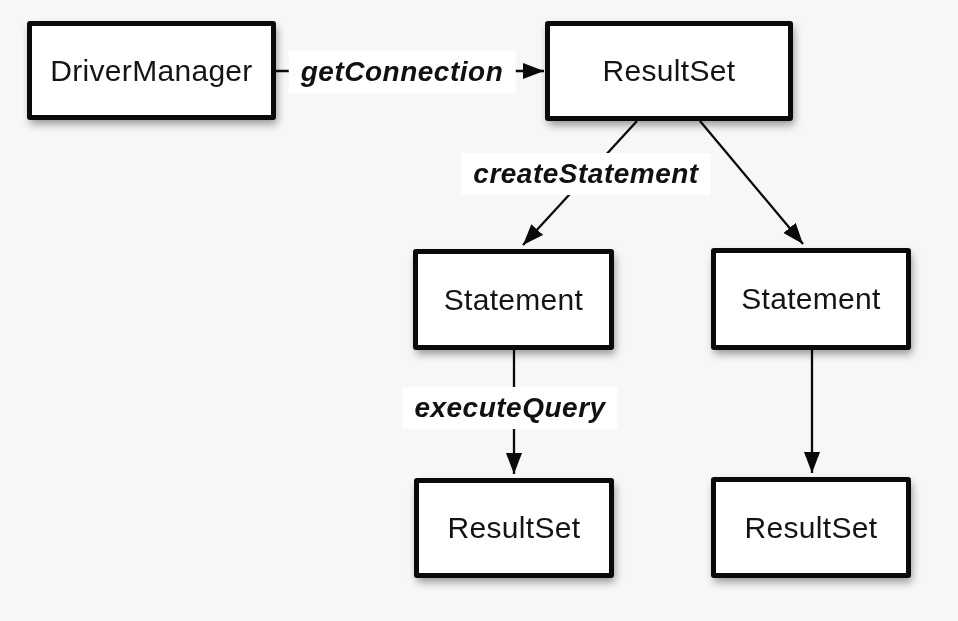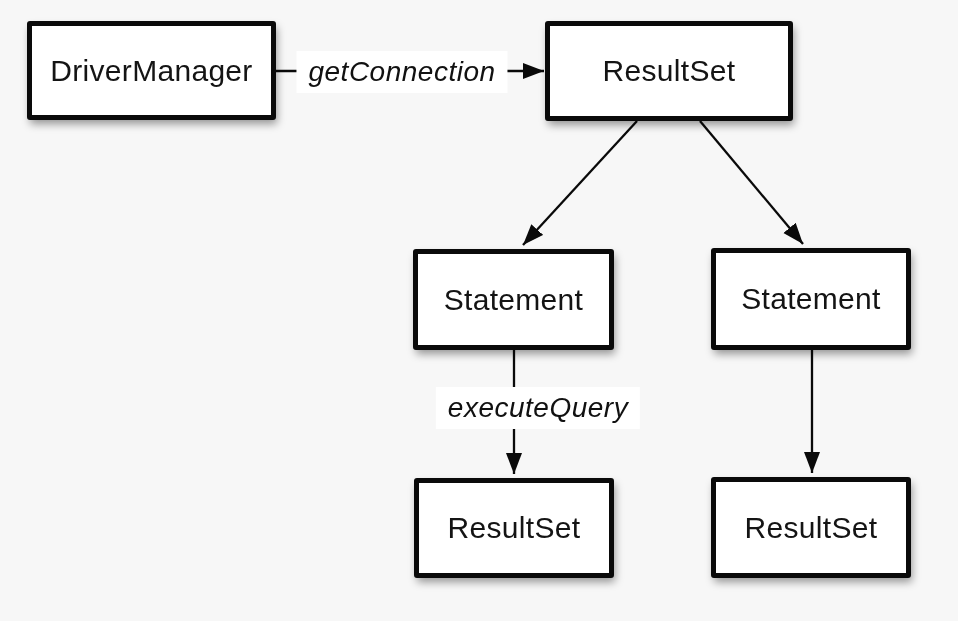--- a/index.html
+++ b/index.html
@@ -27,21 +27,21 @@
     stroke-width: 2.3;
   }
   .edge-label {
     position: absolute;
     z-index: 2;
     transform: translate(-50%, -50%);
     background: #ffffff;
     color: #111111;
     font-size: 28px;
     font-style: italic;
-    font-weight: 400;
+    font-weight: 700;
     padding: 5px 12px;
     white-space: nowrap;
     letter-spacing: 0.5px;
   }
   .node {
     position: absolute;
     z-index: 3;
     box-sizing: border-box;
     background: #ffffff;
     border: 5px solid #0a0a0a;
@@ -59,21 +59,21 @@
     white-space: nowrap;
   }
   #node-drivermanager   { left: 27px;  top: 21px;  width: 249px; height: 99px; }
   #node-connection      { left: 545px; top: 21px;  width: 248px; height: 100px; }
   #node-statement-left  { left: 413px; top: 249px; width: 201px; height: 101px; }
   #node-statement-right { left: 711px; top: 248px; width: 200px; height: 102px; }
   #node-resultset-left  { left: 414px; top: 478px; width: 200px; height: 100px; }
   #node-resultset-right { left: 711px; top: 477px; width: 200px; height: 101px; }
   #edge-label-getconnection   { left: 402px; top: 72px;  }
   #edge-label-createstatement { left: 586px; top: 174px; }
-  #edge-label-executequery    { left: 538px; top: 408px; }
+  #edge-label-executequery    { left: 510px; top: 408px; }
 </style>
 </head>
 <body>
 
 <div class="canvas">
 
   <svg class="edges" viewBox="0 0 958 621" xmlns="http://www.w3.org/2000/svg">
     <defs>
       <marker id="arrowhead" markerUnits="userSpaceOnUse" markerWidth="26" markerHeight="20" refX="21" refY="8" orient="auto">
         <path d="M0,0 L21,8 L0,16 Z" fill="#0a0a0a"></path>
@@ -81,20 +81,21 @@
     </defs>
     <line x1="276" y1="71" x2="544" y2="71" marker-end="url(#arrowhead)"></line>
     <line x1="637" y1="121" x2="523" y2="245" marker-end="url(#arrowhead)"></line>
     <line x1="700" y1="121" x2="803" y2="244" marker-end="url(#arrowhead)"></line>
     <line x1="514" y1="350" x2="514" y2="474" marker-end="url(#arrowhead)"></line>
     <line x1="812" y1="350" x2="812" y2="473" marker-end="url(#arrowhead)"></line>
   </svg>
 
   <div class="edge-label" id="edge-label-getconnection">getConnection</div>
 
+  <div class="edge-label" id="edge-label-createstatement">createStatement</div>
 
   <div class="edge-label" id="edge-label-executequery">executeQuery</div>
 
   <div class="node" id="node-drivermanager">
     <span class="node-label">DriverManager</span>
   </div>
 
   <div class="node" id="node-connection">
     <span class="node-label">ResultSet</span>
   </div>

